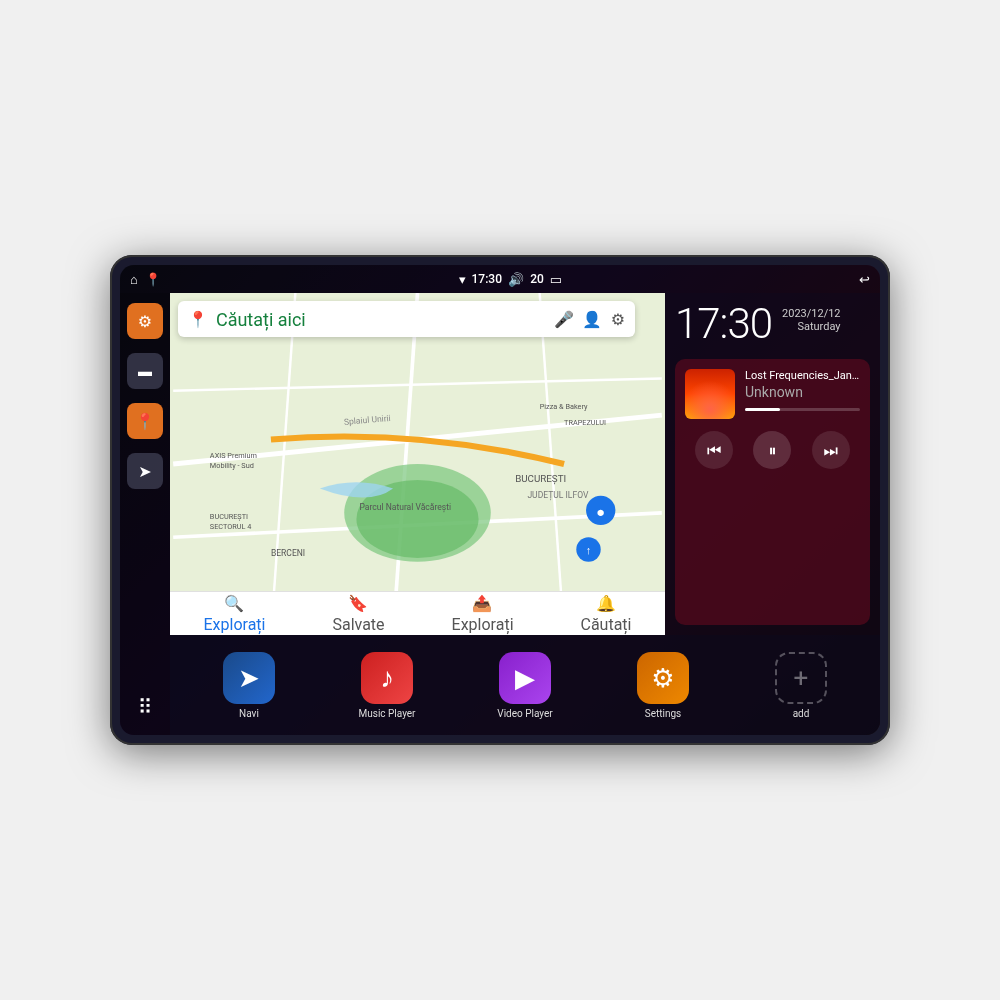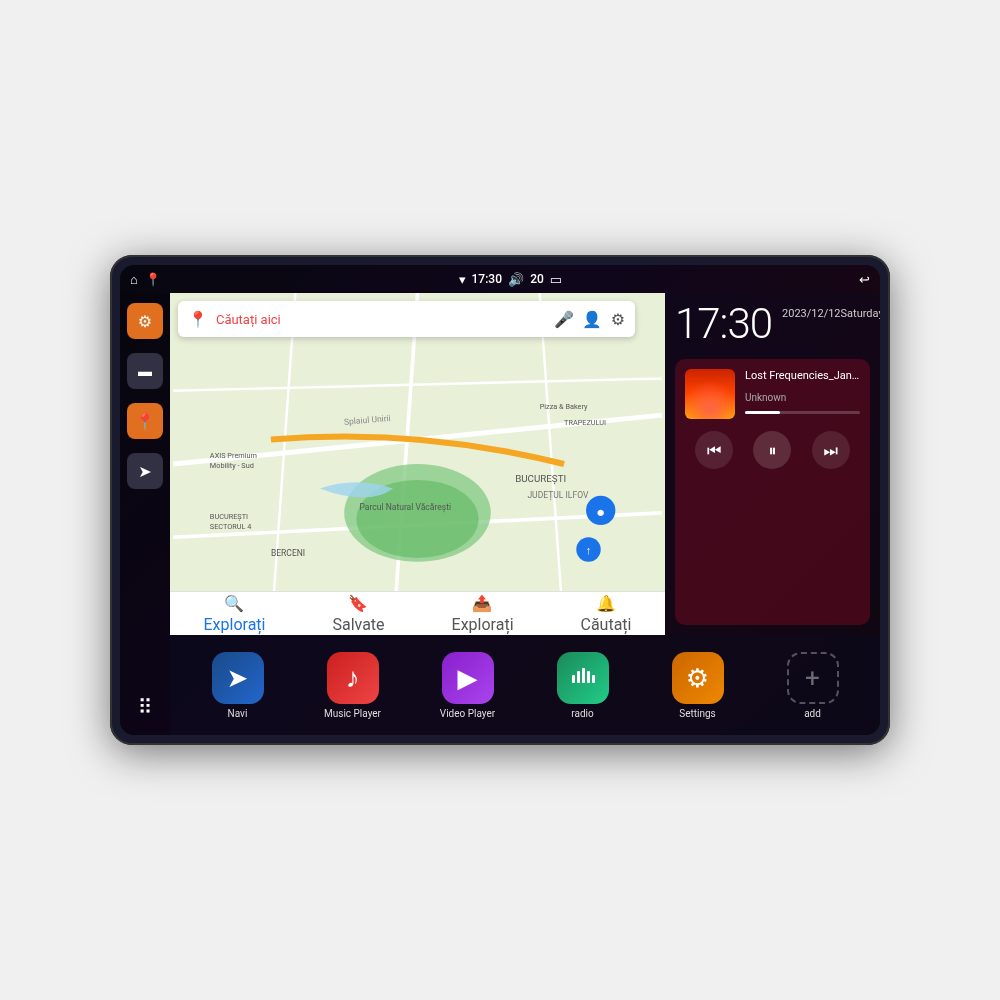--- a/index.html
+++ b/index.html
@@ -154,22 +154,22 @@
       display: flex;
       align-items: center;
       padding: 0 10px;
       gap: 8px;
       box-shadow: 0 2px 6px rgba(0,0,0,0.2);
       z-index: 5;
     }
 
     .map-search-text {
       flex: 1;
-      font-size: 13px;
-      color: #ef4444;
+      font-size: 18px;
+      color: #15803d;
     }
 
     .map-search-icons {
       display: flex;
       gap: 8px;
       font-size: 16px;
       color: #555;
     }
 
     .map-bottom-bar {
@@ -218,21 +218,21 @@
     .clock-time {
       font-size: 42px;
       font-weight: 300;
       color: white;
       line-height: 1;
       letter-spacing: -1px;
     }
 
     .clock-date {
       display: flex;
-      flex-direction: row;
+      flex-direction: column;
       padding-top: 4px;
       align-items: flex-end;
     }
 
     .clock-date-text {
       font-size: 11px;
       color: #ccc;
     }
 
     
@@ -276,23 +276,23 @@
 
     .music-title {
       font-size: 11px;
       color: white;
       white-space: nowrap;
       overflow: hidden;
       text-overflow: ellipsis;
     }
 
     .music-artist {
-      font-size: 10px;
+      font-size: 14px;
       color: #aaa;
-      margin-top: 10px;
+      margin-top: 2px;
     }
 
     .music-progress {
       height: 3px;
       background: rgba(255,255,255,0.2);
       border-radius: 2px;
       margin-top: 8px;
     }
 
     .music-progress-fill {
@@ -547,34 +547,20 @@
             <span class="app-label">Music Player</span>
           </div>
 
           <div class="app-item">
             <div class="app-icon purple">
               <span style="color:white;">▶</span>
             </div>
             <span class="app-label">Video Player</span>
           </div>
 
-          <div class="app-item">
-            <div class="app-icon green-teal">
-              <span style="color:white;font-size:22px;">
-                <svg width="28" height="28" viewBox="0 0 28 28">
-                  <rect x="3" y="14" width="3" height="8" rx="1" fill="white"></rect>
-                  <rect x="8" y="10" width="3" height="12" rx="1" fill="white"></rect>
-                  <rect x="13" y="7" width="3" height="15" rx="1" fill="white"></rect>
-                  <rect x="18" y="10" width="3" height="12" rx="1" fill="white"></rect>
-                  <rect x="23" y="14" width="3" height="8" rx="1" fill="white"></rect>
-                </svg>
-              </span>
-            </div>
-            <span class="app-label">radio</span>
-          </div>
 
 
 
           <div class="app-item">
             <div class="app-icon orange">
               <span style="color:white;font-size:26px;">⚙</span>
             </div>
             <span class="app-label">Settings</span>
           </div>
 

